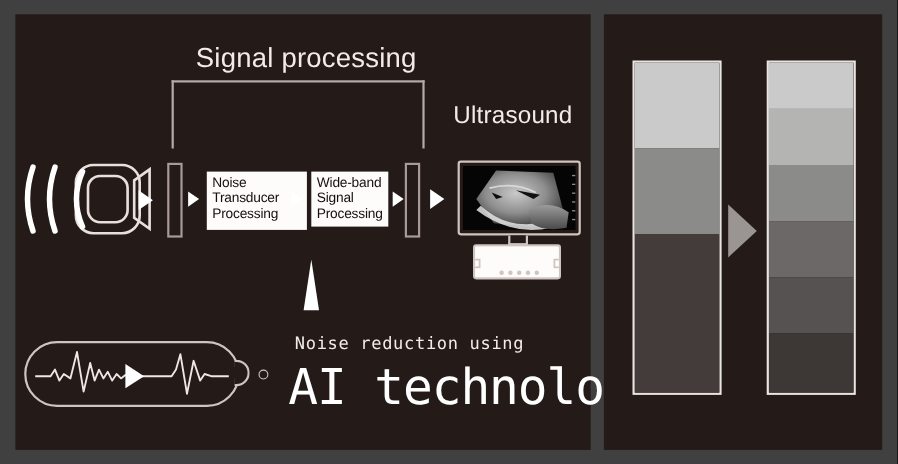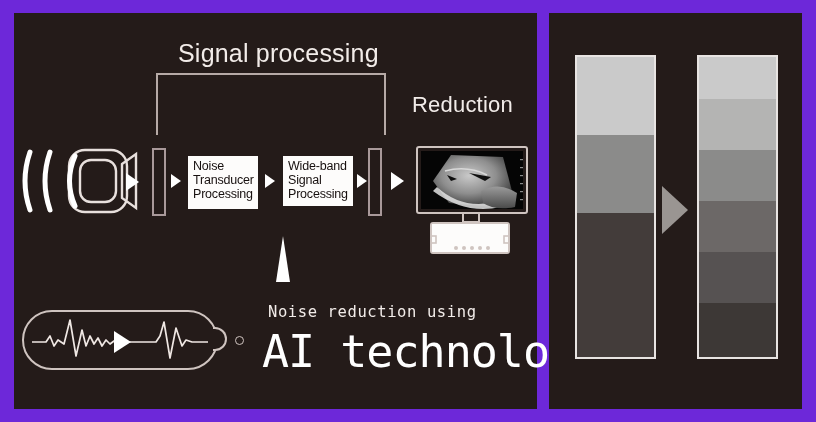--- a/index.html
+++ b/index.html
@@ -1,18 +1,18 @@
 <!DOCTYPE html>
 <html><head>
 <meta charset="utf-8">
 <style>
   html,body{margin:0;padding:0;background:#000;}
   body{width:816px;height:422px;overflow:hidden;
        font-family:"Liberation Sans",sans-serif;}
-  #root{position:relative;width:816px;height:422px;background:#6d28d9;}
+  #root{position:relative;width:816px;height:422px;background:#404040;}
 
   .panel{position:absolute;background:#241b19;}
   #left-panel{left:14px;top:13px;width:523px;height:396px;}
   #right-panel{left:549px;top:13px;width:253px;height:396px;}
 
   .lbl{position:absolute;color:#f2ece9;white-space:nowrap;letter-spacing:.2px;}
 
   
   #t-signal{left:178px;top:39px;font-size:25px;}
   #t-transducer{left:20px;top:105px;font-size:25px;}
@@ -29,21 +29,21 @@
   
   .vbar{position:absolute;top:148px;width:14px;height:68px;
         border:2px solid #a9999a;box-sizing:border-box;background:#241b19;}
   #vbar1{left:152px;}
   #vbar2{left:368px;}
 
   .pbox{position:absolute;top:156px;background:#fdfcfb;color:#17100f;
         font-size:12.5px;line-height:14.2px;padding:3px 4px 3px 5px;
         box-sizing:border-box;letter-spacing:-.2px;
         font-family:"Liberation Sans",sans-serif;}
-  #box-noise{left:188px;width:70px;height:53px;}
+  #box-noise{left:188px;width:91px;height:53px;}
   #box-wide{left:283px;width:70px;height:50px;}
 
   .tri-r{position:absolute;width:0;height:0;border-style:solid;
          border-width:9px 0 9px 13px;
          border-color:transparent transparent transparent #ffffff;}
   #a1{left:126px;top:173px;}
   #a2{left:171px;top:174px;border-width:7px 0 7px 10px;}
   #a3{left:265px;top:174px;border-width:7px 0 7px 10px;}
   #a4{left:357px;top:174px;border-width:7px 0 7px 10px;}
   #a5{left:391px;top:172px;border-width:9px 0 9px 13px;}
@@ -97,21 +97,21 @@
 </style>
 </head>
 <body>
 
 <div id="root">
 
   <div class="panel" id="left-panel">
   </div>
 
   <div class="lbl" id="t-signal">Signal processing</div>
-  <div class="lbl" id="t-us1">Reduction</div>
+  <div class="lbl" id="t-us1">Ultrasound</div>
 
   <div id="bracket"></div>
 
   <div id="transducer">
     <svg width="120" height="78" viewBox="0 0 120 78">
       <g fill="none" stroke="#ffffff" stroke-width="5" stroke-linecap="round">
         <path d="M12 10 Q2 39 12 68"></path>
         <path d="M32 10 Q22 39 32 68"></path>
       </g>
       <g fill="none" stroke="#e8e0dd" stroke-width="2.4">

